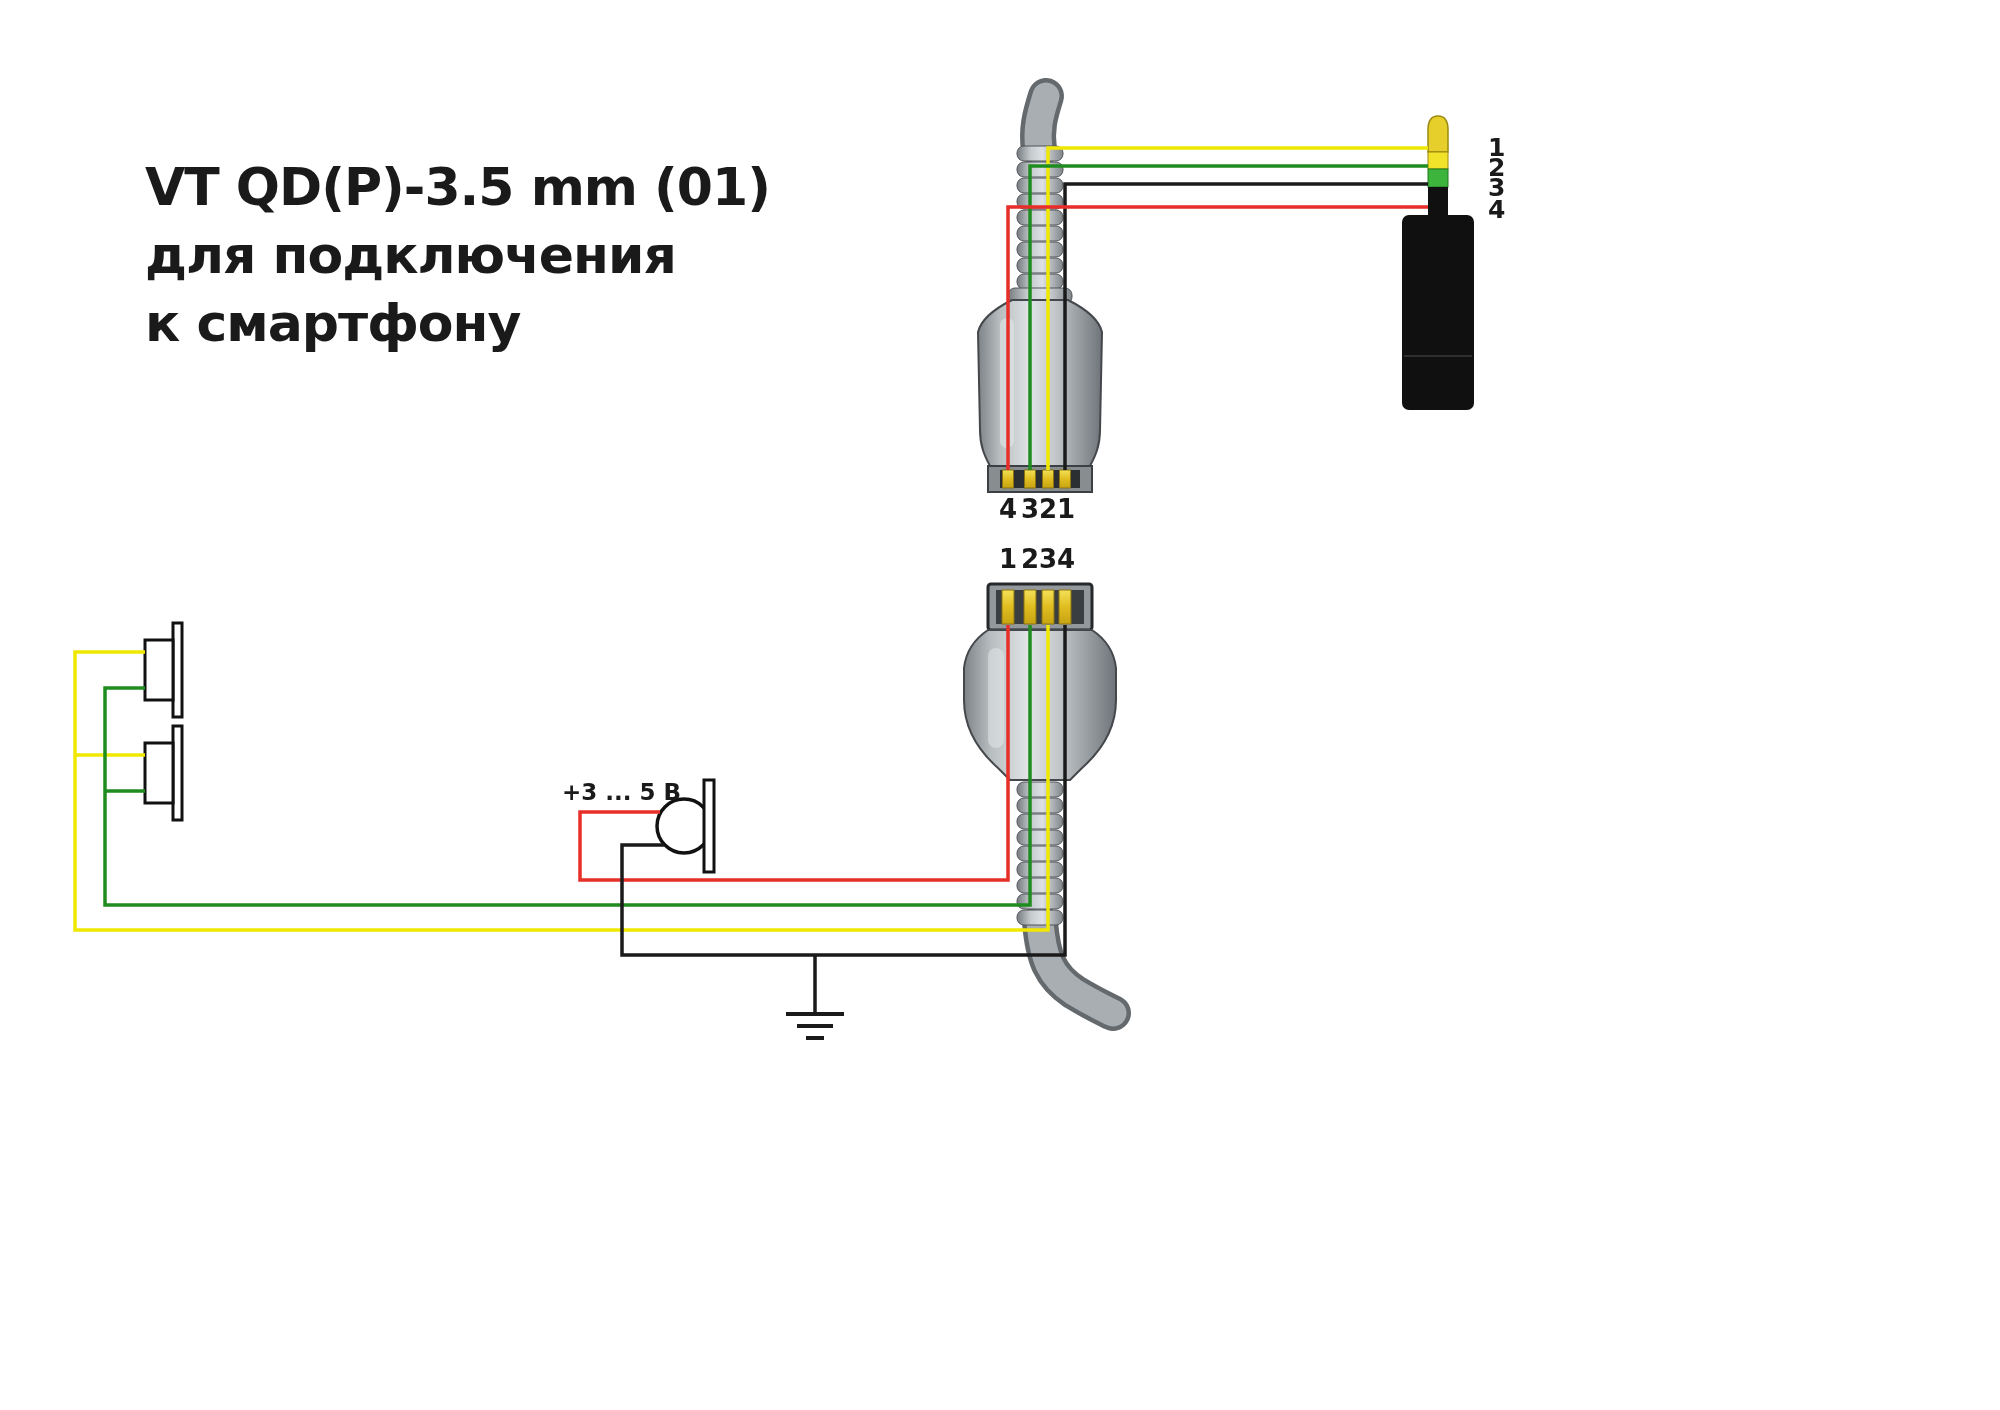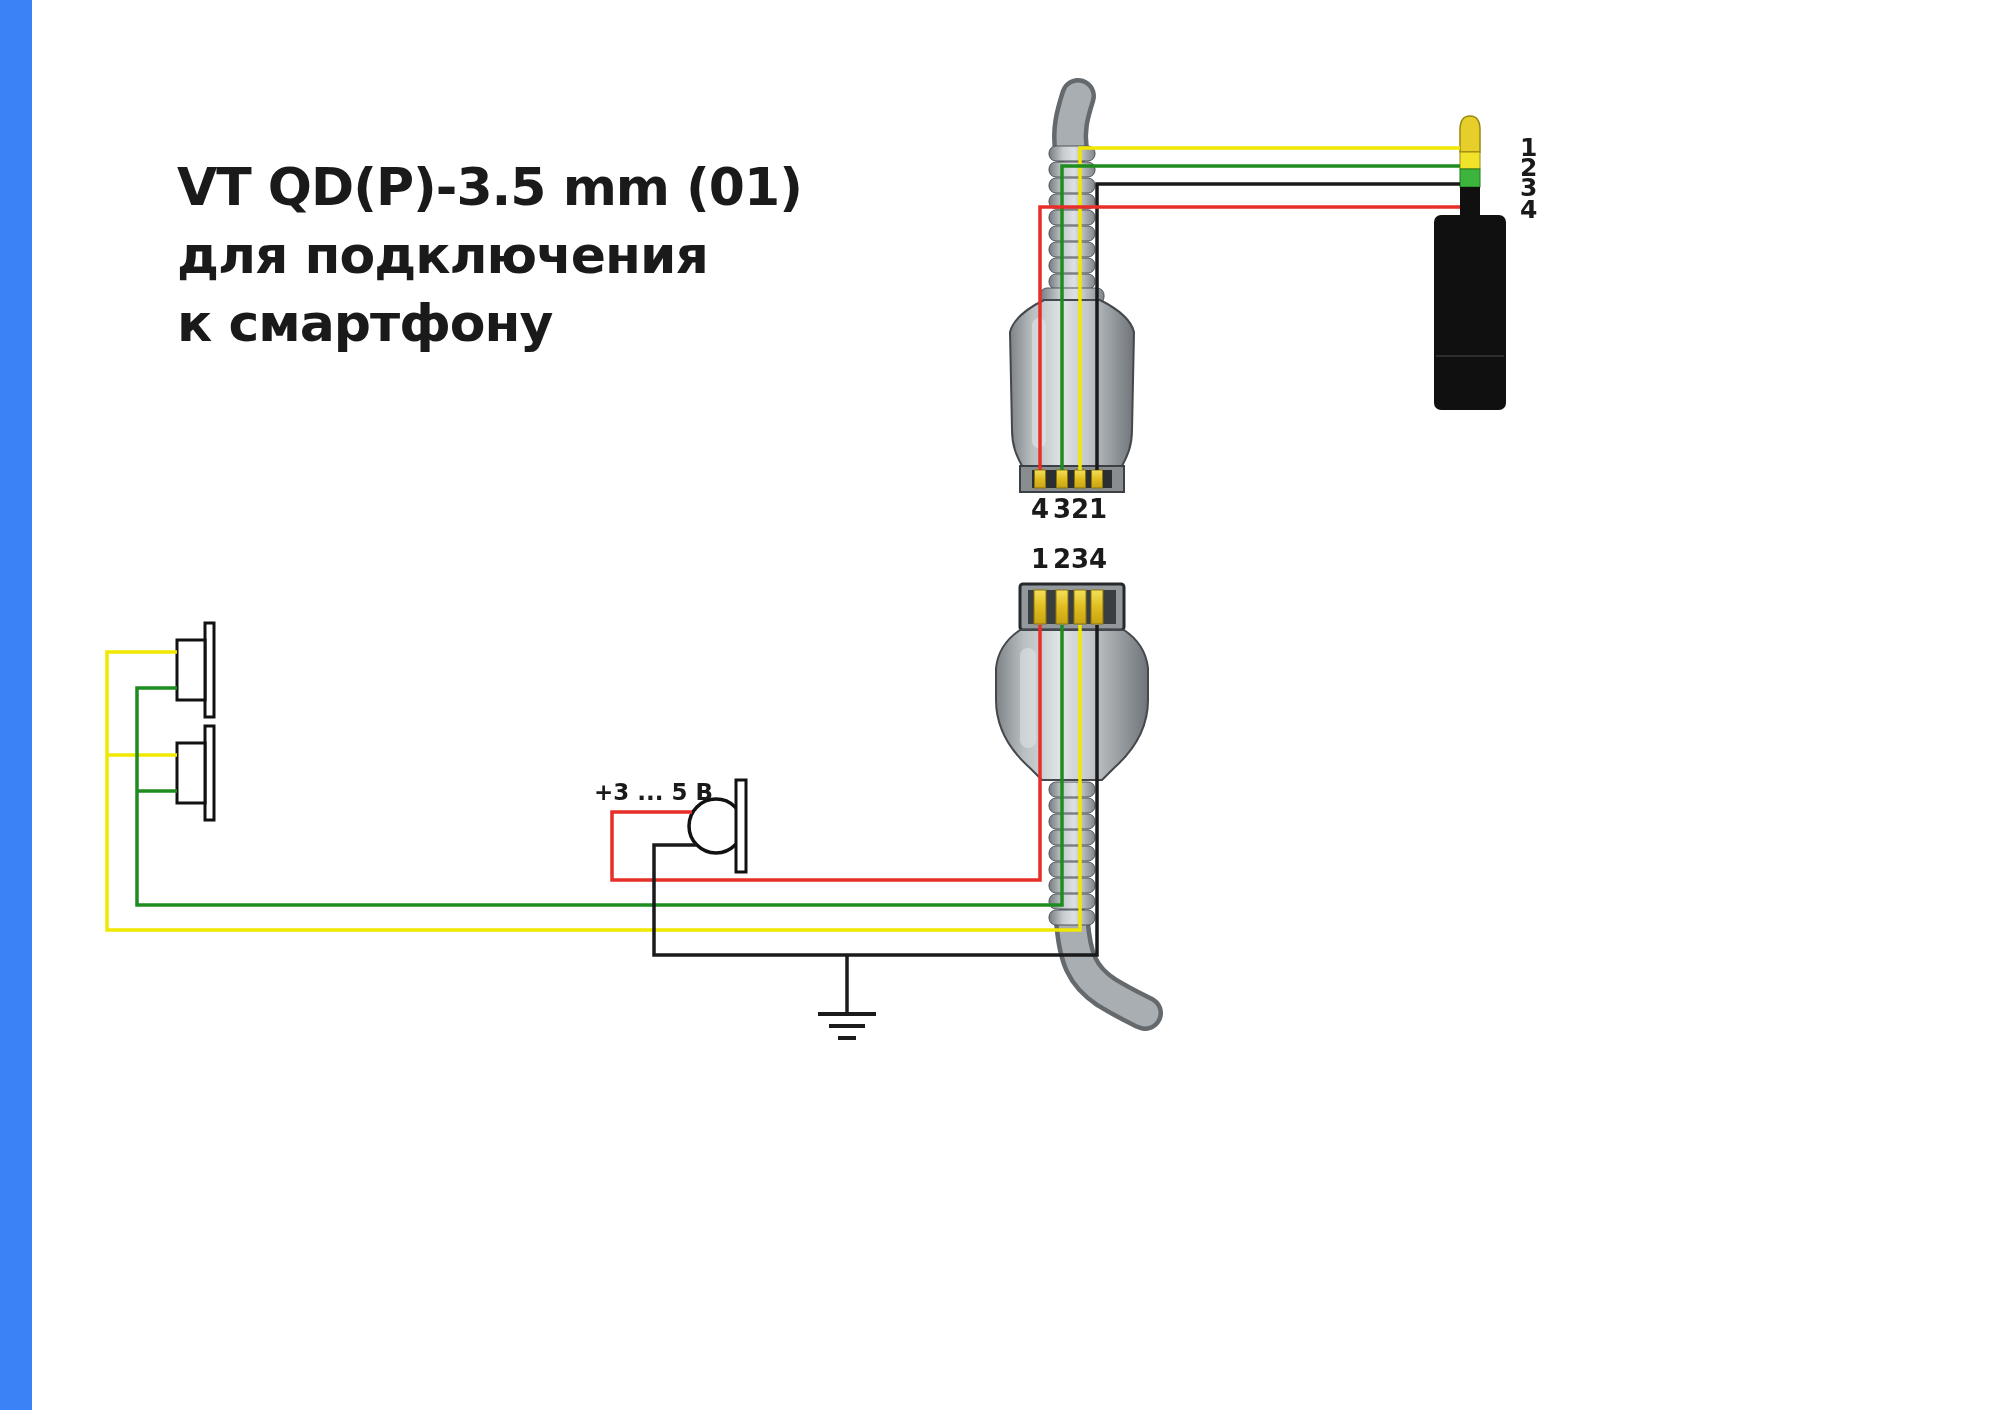--- a/index.html
+++ b/index.html
@@ -1,16 +1,16 @@
 <!DOCTYPE html>
 <html><head>
 <meta charset="utf-8">
 <style>
   html,body{margin:0;padding:0;background:#ffffff;}
-  .canvas{width:1728px;height:1410px;background:#3b82f6;position:relative;overflow:hidden;padding-left:32px;}
+  .canvas{width:1728px;height:1410px;background:#a21caf;position:relative;overflow:hidden;}
   svg{display:block;}
   text{font-family:"DejaVu Sans","Liberation Sans",sans-serif;fill:#1a1a1a;}
   .title-text{font-size:52px;font-weight:bold;letter-spacing:-1px;}
   .pin-digit{font-size:26px;font-weight:bold;text-anchor:middle;}
   .jack-label{font-size:25px;font-weight:bold;}
   .mic-label{font-size:23px;font-weight:bold;}
   .wire{fill:none;stroke-width:3.5;stroke-linejoin:miter;stroke-linecap:butt;}
   .outline{stroke:#44484c;stroke-width:2;}
 </style>
 </head>

